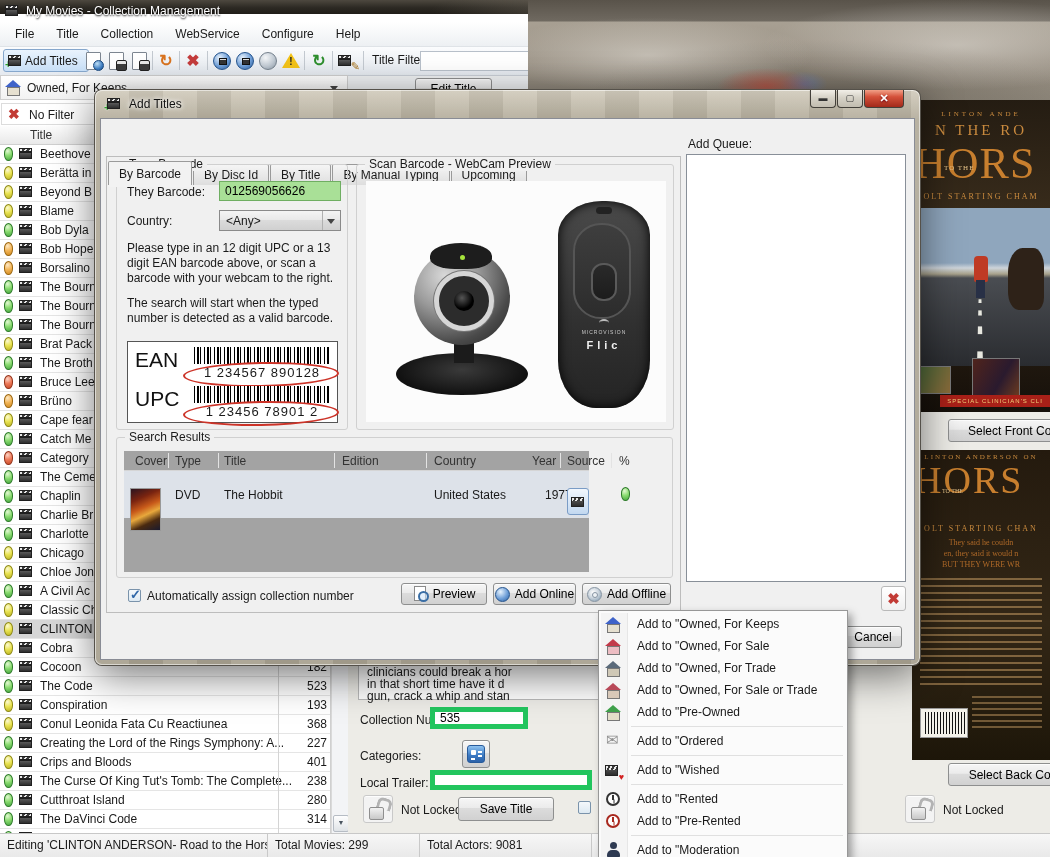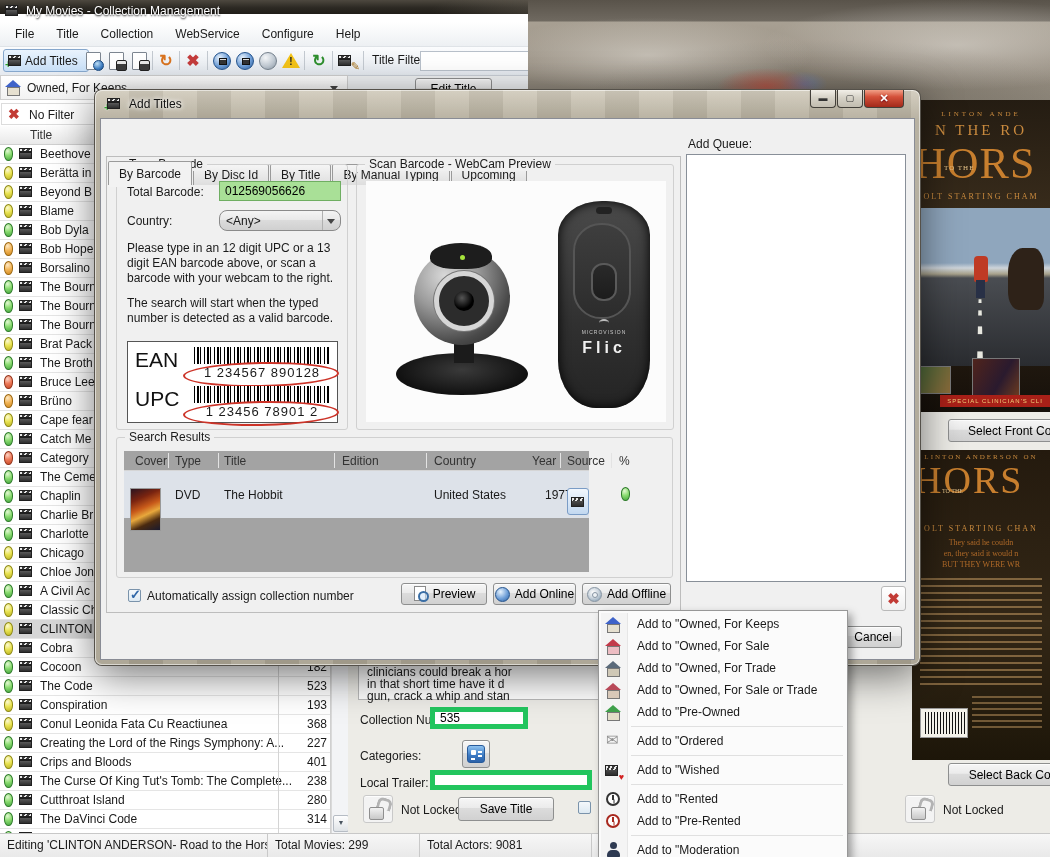--- a/index.html
+++ b/index.html
@@ -131,21 +131,21 @@
   .cap.close{background:linear-gradient(#f2a188,#d4513a 40%,#a2291a);color:#fff;font-weight:bold;font-size:11px;text-shadow:0 1px 2px #601;}
   .dlg-body{position:absolute;left:5px;top:28px;right:5px;bottom:5px;background:#f0f0f0;border:1px solid #898c95;box-sizing:border-box;}
   .tabs{position:absolute;left:7px;top:14px;height:24px;margin-top:28px;}
   .tab{position:relative;display:inline-block;padding:0 10px;line-height:20px;height:21px;margin-right:1px;vertical-align:bottom;box-sizing:border-box;
     background:linear-gradient(#f5f5f5,#dedede);border:1px solid #9a9a9a;border-bottom:none;border-radius:2px 2px 0 0;}
   .tab.active{height:24px;line-height:24px;background:#f2f2f2;z-index:3;box-shadow:0 2px 0 #f2f2f2;}
   .tabpage{position:absolute;left:5px;top:37px;width:575px;height:457px;border:1px solid #bdbdbd;box-sizing:border-box;}
   .grp{position:absolute;border:1px solid #d0d0d0;border-radius:3px;box-sizing:border-box;}
   .grp .legend{position:absolute;top:-8px;left:8px;background:#f0f0f0;padding:0 4px;white-space:nowrap;}
   .ginput{position:absolute;border:1px solid #6fae62;background:#a9e097;font:12px "Liberation Sans",sans-serif;padding:8px 5px;box-sizing:border-box;}
-  .combo{position:absolute;background:linear-gradient(#f4f4f4,#e9e9e9 45%,#dcdcdc 46%,#d0d0d0);border:1px solid #8a8a8a;border-radius:8px;box-sizing:border-box;}
+  .combo{position:absolute;background:linear-gradient(#f4f4f4,#e9e9e9 45%,#dcdcdc 46%,#d0d0d0);border:1px solid #8a8a8a;border-radius:0;box-sizing:border-box;}
   .combo .cval{position:absolute;left:6px;top:3px;}
   .combo .carr{position:absolute;right:0;top:0;bottom:0;width:17px;border-left:1px solid #b0b0b0;}
   .combo .carr::after{content:"";position:absolute;left:4px;top:8px;border-left:4px solid transparent;border-right:4px solid transparent;border-top:5px solid #444;}
   .para{position:absolute;width:214px;line-height:15px;}
   .bcbox{position:absolute;left:10px;top:176px;width:211px;height:82px;background:#fff;border:1px solid #555;box-sizing:border-box;}
   .bclbl{position:absolute;left:7px;font-size:21px;font-family:"Liberation Sans",sans-serif;color:#111;}
   .stripes{position:absolute;left:66px;width:136px;height:17px;
     background:repeating-linear-gradient(90deg,#000 0 1px,#fff 1px 3px,#000 3px 5px,#fff 5px 6px,#000 6px 7px,#fff 7px 10px);}
   .bcnum{position:absolute;left:62px;width:144px;text-align:center;font-size:13px;letter-spacing:1px;}
   .ellipse{position:absolute;left:55px;width:152px;height:21px;border:2px solid #cc3328;border-radius:50%;transform:rotate(-1deg);}
@@ -160,21 +160,21 @@
   .cam .ring{position:absolute;left:20px;top:22px;width:50px;height:50px;border-radius:50%;background:#2c2c2c;border:5px solid #d6d6d6;box-shadow:0 0 0 1px #777;}
   .cam .lens{position:absolute;left:15px;top:15px;width:20px;height:20px;border-radius:50%;background:radial-gradient(circle at 40% 35%,#555,#000 60%);}
   .flic{position:absolute;left:192px;top:20px;width:92px;height:207px;
     background:linear-gradient(#4a4a4a,#303030 60%,#242424);
     border-radius:44px 44px 38px 38px/34px 34px 48px 48px;box-shadow:inset 0 0 12px #000;}
   .flic::before{content:"";position:absolute;left:38px;top:6px;width:16px;height:7px;background:#222;border-radius:4px;}
   .flic .panel{position:absolute;left:15px;top:22px;width:58px;height:96px;border:2px solid #555;border-radius:28px;background:linear-gradient(#3e3e3e,#2c2c2c);box-sizing:border-box;}
   .flic .fbtn{position:absolute;left:33px;top:62px;width:26px;height:38px;background:linear-gradient(#2a2a2a,#1c1c1c);border:2px solid #5a5a5a;border-radius:12px;box-sizing:border-box;}
   .flic .wing{position:absolute;left:41px;top:118px;width:10px;height:6px;border-top:2px solid #bbb;border-radius:50%;}
   .flic .brand{position:absolute;left:0;right:0;top:128px;text-align:center;font-size:5px;color:#c9c9c9;letter-spacing:1px;}
-  .flic .model{position:absolute;left:0;right:0;top:138px;text-align:center;font-size:16px;letter-spacing:4px;color:#f0f0f0;font-weight:bold;}
+  .flic .model{position:absolute;left:0;right:0;top:138px;text-align:center;font-size:11px;letter-spacing:4px;color:#f0f0f0;font-weight:bold;}
   .rtable{position:absolute;left:7px;top:13px;width:465px;height:121px;background:#a3a3a3;}
   .rhead{position:absolute;left:0;top:0;right:0;height:20px;border-bottom:1px solid #d5d5d5;box-sizing:border-box;}
   .rhead span{position:absolute;top:3px;color:#333;}
   .rhead i{position:absolute;top:2px;bottom:2px;border-left:1px solid #e3e3e3;}
   .rrow{position:absolute;left:0;top:20px;right:0;height:47px;background:#dde2e9;}
   .rrow span{position:absolute;top:17px;}
   .cvr{position:absolute;left:6px;top:2px;width:31px;height:43px;border:1px solid #999;box-sizing:border-box;
     background:linear-gradient(155deg,#2a1420 0%,#7a2410 25%,#c85a1a 45%,#e8a83c 60%,#4a2a10 78%,#1a1a2e 100%);}
   .src-doc{position:absolute;left:443px;top:10px;width:22px;height:27px;background:linear-gradient(#f2f7fd,#c2d8f0);border:1px solid #7a9cc6;border-radius:3px;box-sizing:border-box;}
   .src-doc::after{content:"";position:absolute;left:3px;top:8px;width:13px;height:10px;border:1px solid #222;box-sizing:border-box;
@@ -651,21 +651,21 @@
     <span class="cap close" style="right:16px;width:40px">✕</span>
 
     <div class="dlg-body">
       <div class="tabs">
         
       <span class="tab active"><span>By Barcode</span></span><span class="tab"><span>By Disc Id</span></span><span class="tab"><span>By Title</span></span><span class="tab"><span>By Manual Typing</span></span><span class="tab"><span>Upcoming</span></span></div>
       <div class="tabpage"></div>
 
       <div class="grp" style="left:15px;top:45px;width:232px;height:266px">
         <span class="legend">Type Barcode</span>
-        <span class="fld-label" style="left:10px;top:20px">Total Barcode:</span>
+        <span class="fld-label" style="left:10px;top:20px">They Barcode:</span>
         <input class="ginput" style="left: 102px; top: 16px; width: 122px; height: 20px;" value="012569056626">
         <span class="fld-label" style="left:10px;top:49px">Country:</span>
         <div class="combo" style="left:102px;top:45px;width:122px;height:21px">
           <span class="cval">&lt;Any&gt;</span>
           <span class="carr"></span>
         </div>
         <div class="para" style="left:10px;top:76px">Please type in an 12 digit UPC or a 13 digit EAN barcode above, or scan a barcode with your webcam to the right.</div>
         <div class="para" style="left:10px;top:131px">The search will start when the typed number is detected as a valid barcode.</div>
         <div class="bcbox">
           <span class="bclbl" style="top:6px">EAN</span>

